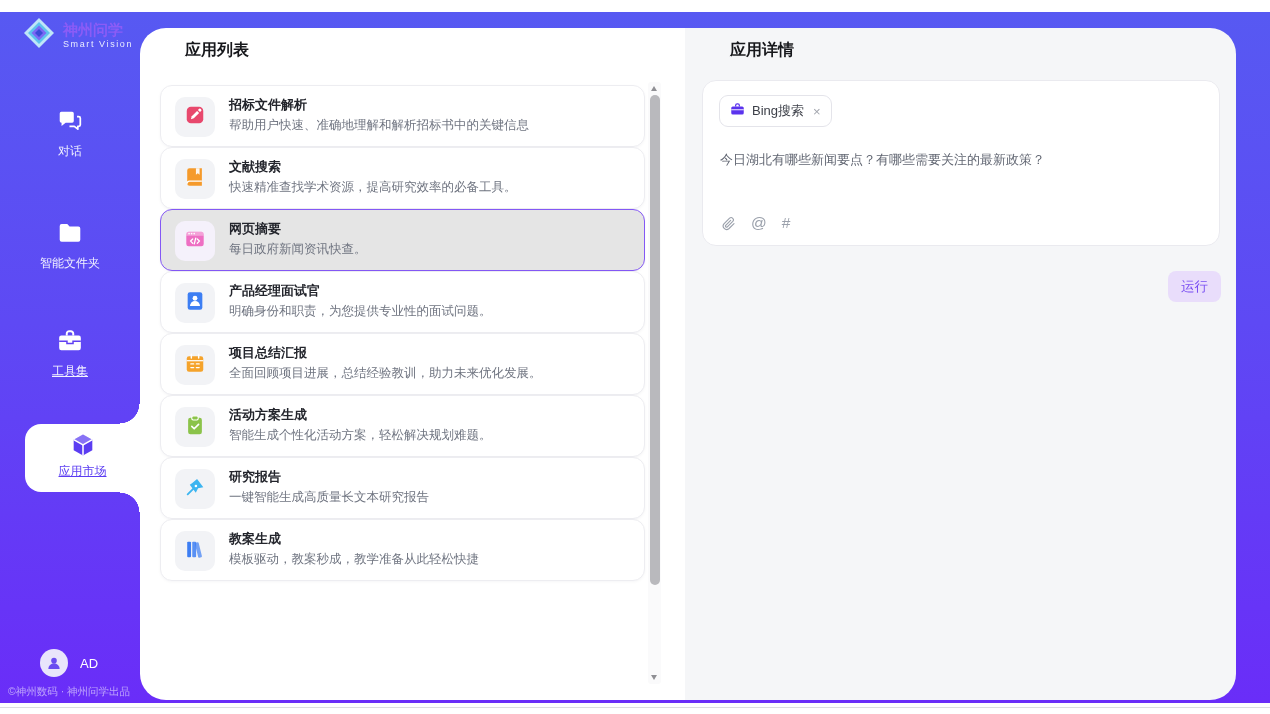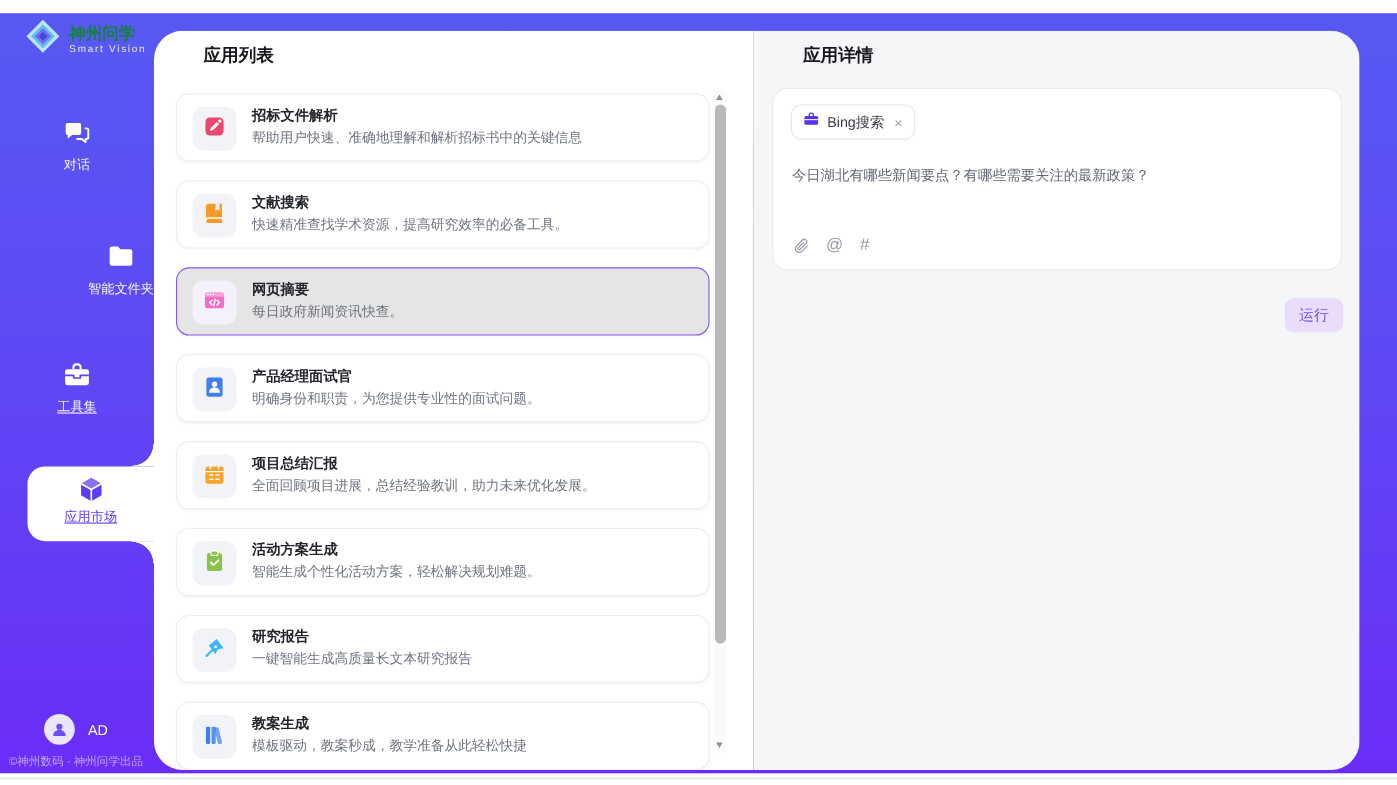--- a/index.html
+++ b/index.html
@@ -7,29 +7,29 @@
   .page { position:relative; width:1270px; height:714px; overflow:hidden;
           font-family:"Liberation Sans", sans-serif; background:#fff; }
 
   
   .frame { position:absolute; left:0; top:12px; width:1270px; height:691px;
            background:linear-gradient(180deg,#5759f2 0%,#5e49f4 45%,#6a2df8 100%); }
   .bottom-line { position:absolute; left:0; top:707px; width:1270px; height:1px; background:#dcdce2; }
 
   .logo { position:absolute; left:22px; top:16px; display:flex; align-items:center; gap:7px; z-index:5; }
   .logo-text { display:flex; flex-direction:column; }
-  .logo-name { font-size:15px; font-weight:700; color:#15803d; line-height:1.15; }
+  .logo-name { font-size:15px; font-weight:700; color:#8b5cf6; line-height:1.15; }
   .logo-sub  { font-size:9px; color:#e9ecff; letter-spacing:1.6px; }
 
   .nav-item { position:absolute; width:140px; text-align:center; color:#fff; cursor:pointer; z-index:5; }
   .nav-item svg { display:block; margin:0 auto 7px; }
   .nav-label { font-size:12px; color:#f2f2ff; }
   .u .nav-label, .u .tab-label { text-decoration:underline; }
   .nav-chat    { top:108px; }
-  .nav-folder  { top:220px;margin-left:40px; }
+  .nav-folder  { top:220px; }
   .nav-tools   { top:328px; }
   .nav-settings{ top:542px; }
 
   
   .active-tab { position:absolute; left:25px; top:424px; width:115px; height:68px; background:#fff;
                 border-radius:16px 0 0 16px; text-align:center; color:#5b3df2; cursor:pointer; z-index:5; }
   .active-tab svg { display:block; margin:8px auto 3px; }
   .tab-label { font-size:12px; color:#5b3df2; text-decoration:underline; }
   .cap { position:absolute; left:120px; width:20px; height:20px; z-index:5; }
   .cap-top { top:404px; background:radial-gradient(circle 20px at 0 0, rgba(0,0,0,0) 19px, #fff 19.5px); }
@@ -42,21 +42,21 @@
 
   
   .content { position:absolute; left:140px; top:28px; width:1096px; height:672px;
              border-radius:26px; overflow:hidden; display:flex; }
   .list-panel { width:545px; flex:none; background:#fff; position:relative; }
   .detail-panel { flex:1; background:#f5f6f8; position:relative; }
   .panel-title { position:absolute; top:12px; left:17px; font-size:16px; font-weight:700; color:#17181c;margin-left:28px; }
 
   
   .cards { position:absolute; top:57px; left:20px; width:485px; }
-  .card { position:relative; height:62px; margin-bottom:17px; background:#fff;
+  .card { position:relative; height:62px; background:#fff;
           border:1px solid #ededf1; border-radius:12px; box-shadow:0 1px 3px rgba(20,20,40,0.04); cursor:pointer; }
   .card.selected { background:#e5e5e5; border:1.5px solid #8458f5;text-align:center; }
   .tile { position:absolute; left:14px; top:11px; width:40px; height:40px; border-radius:10px;
           background:#f2f3f6; display:flex; align-items:center; justify-content:center; }
   .card.selected .tile { background:#f5f1fb; }
   .card-name { position:absolute; left:68px; top:10px; font-size:13px; font-weight:700; color:#23252c; white-space:nowrap; }
   .card-desc { position:absolute; left:68px; top:31px; font-size:12.5px; color:#6f7480; white-space:nowrap; }
 
   
   .scrollbar { position:absolute; left:508px; top:54px; width:13px; height:602px; background:#fafafb; border-radius:3px; }

